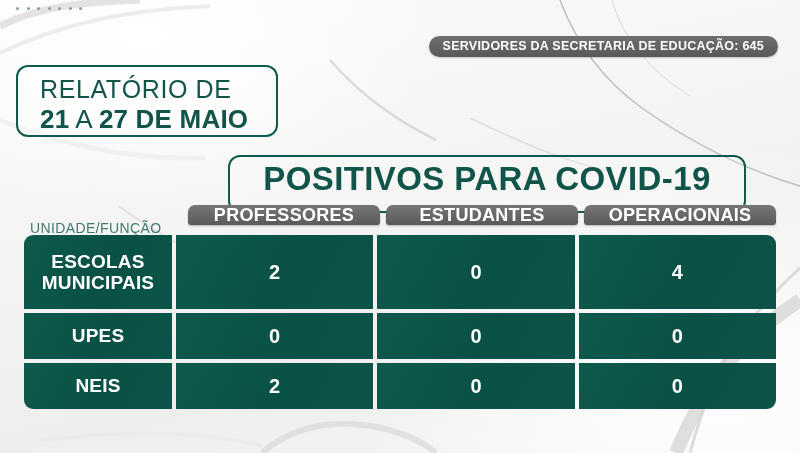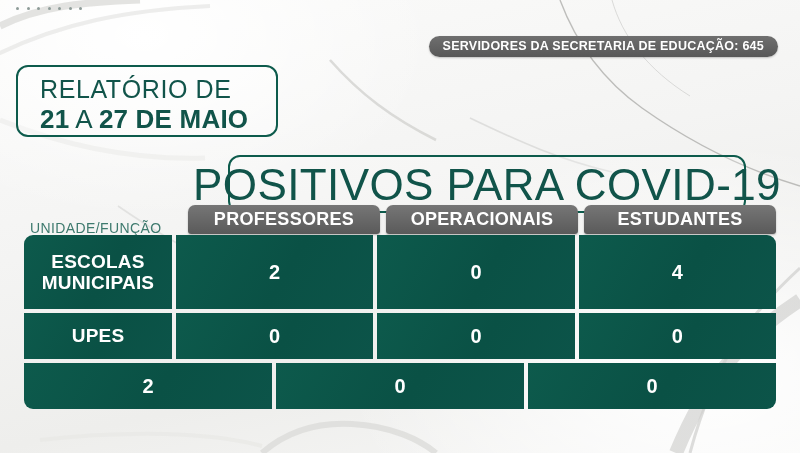--- a/index.html
+++ b/index.html
@@ -97,22 +97,22 @@
     width: 518px; height: 58px;
     border: 2px solid #0d5b4c;
     border-radius: 12px;
     background: rgba(255,255,255,0.2);
     display: flex;
     align-items: flex-start;
     justify-content: center;
     padding-top: 3px;
   }
   .title-box .title-text {
-    font-size: 44px;
-    font-weight: 400;
+    font-size: 33px;
+    font-weight: 700;
     letter-spacing: 0.4px;
     color: #11544a;
     white-space: nowrap;
   }
 
   
   .unit-label {
     position: absolute;
     left: 30px; top: 220px;
     font-size: 14px;
@@ -124,21 +124,21 @@
 
   .col-headers {
     position: absolute;
     left: 188px; top: 205px;
     width: 588px;
     display: flex;
     gap: 6px;
   }
   .col-head {
     flex: 1;
-    height: 29px;
+    height: 20px;
     background: linear-gradient(180deg, #767676 0%, #5a5a5a 100%);
     border-radius: 7px 7px 3px 3px;
     color: #ffffff;
     font-size: 18px;
     font-weight: 700;
     letter-spacing: 0.3px;
     display: flex;
     align-items: center;
     justify-content: center;
     box-shadow: 0 1px 2px rgba(0,0,0,0.25);
@@ -233,22 +233,22 @@
   </div>
 
   <div class="title-box">
     <span class="title-text">POSITIVOS PARA COVID-19</span>
   </div>
 
   <div class="unit-label">UNIDADE/FUNÇÃO</div>
 
   <div class="col-headers">
     <div class="col-head">PROFESSORES</div>
+    <div class="col-head">ESTUDANTES</div>
     <div class="col-head">OPERACIONAIS</div>
-    <div class="col-head">ESTUDANTES</div>
   </div>
 
   <div class="table-body">
 
     <div class="trow row-tall">
       <div class="cell cell-label">
         <div>
           <div>ESCOLAS</div>
           <div>MUNICIPAIS</div>
         </div>
@@ -259,19 +259,20 @@
     </div>
 
     <div class="trow row-short">
       <div class="cell cell-label">UPES</div>
       <div class="cell cell-val">0</div>
       <div class="cell cell-val">0</div>
       <div class="cell cell-val">0</div>
     </div>
 
     <div class="trow row-short">
+      <div class="cell cell-label">NEIS</div>
       <div class="cell cell-val">2</div>
       <div class="cell cell-val">0</div>
       <div class="cell cell-val">0</div>
     </div>
 
   </div>
 </div>
 
 </body></html>

